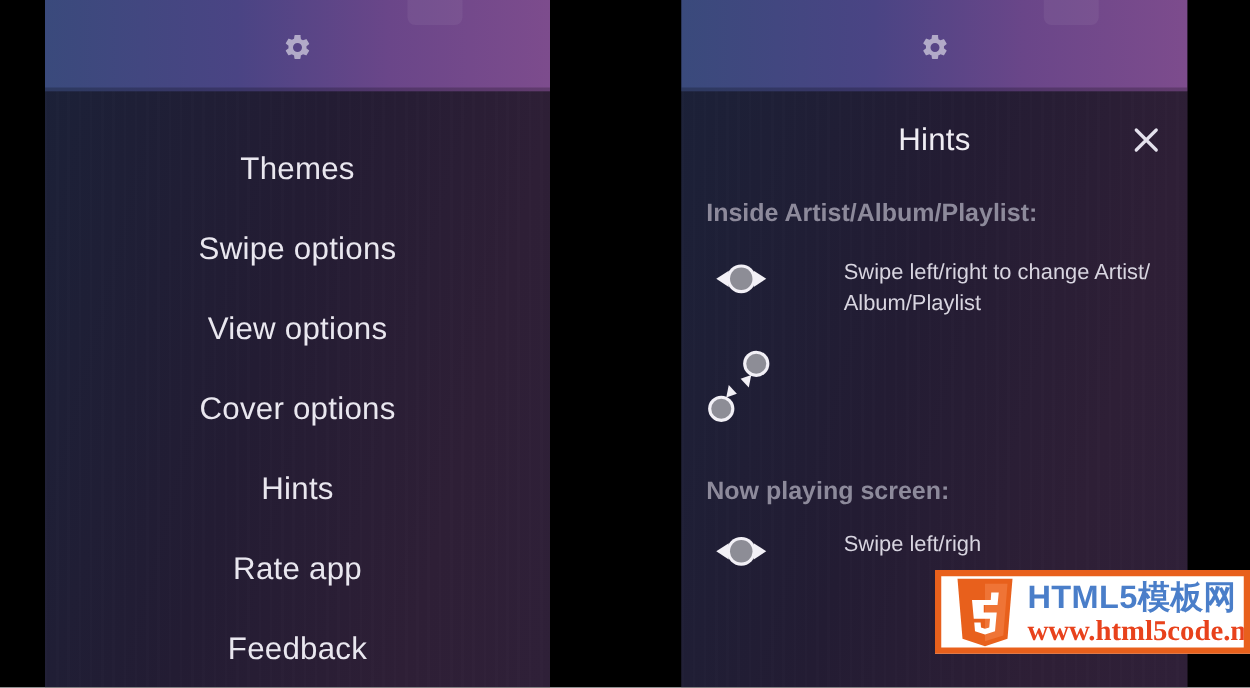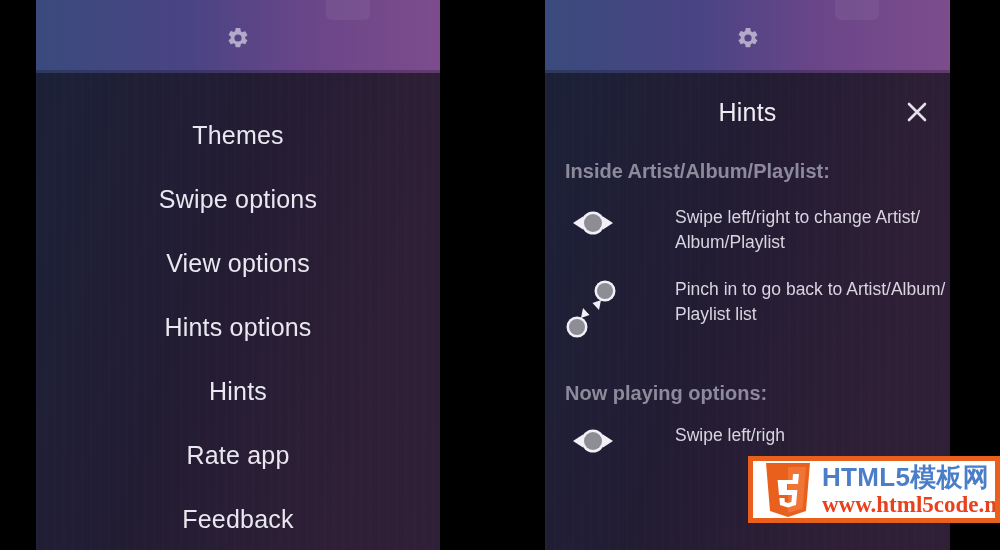--- a/index.html
+++ b/index.html
@@ -221,21 +221,21 @@
           <path fill="#d5d2e2" d="M19.14 12.94c.04-.31.06-.63.06-.94s-.02-.63-.07-.94l2.03-1.58a.49.49 0 0 0 .12-.61l-1.92-3.32a.49.49 0 0 0-.59-.22l-2.39.96a7.03 7.03 0 0 0-1.62-.94l-.36-2.54A.48.48 0 0 0 13.9 2h-3.84a.48.48 0 0 0-.48.41l-.36 2.54c-.59.24-1.13.56-1.62.94l-2.39-.96a.48.48 0 0 0-.59.22L2.7 8.47a.48.48 0 0 0 .12.61l2.03 1.58c-.05.31-.09.64-.09.94s.02.63.07.94L2.8 14.12a.49.49 0 0 0-.12.61l1.92 3.32c.12.22.37.29.59.22l2.39-.96c.5.38 1.03.7 1.62.94l.36 2.54c.05.24.25.41.48.41h3.84c.24 0 .44-.17.48-.41l.36-2.54c.59-.24 1.13-.56 1.62-.94l2.39.96c.22.08.47 0 .59-.22l1.92-3.32a.48.48 0 0 0-.12-.61l-2.01-1.58zM12 15.6A3.6 3.6 0 1 1 12 8.4a3.6 3.6 0 0 1 0 7.2z"></path>
         </svg>
       </span>
       <div class="appbar-shade"></div>
     </div>
 
     <div class="menu">
       <div class="menu-item">Themes</div>
       <div class="menu-item">Swipe options</div>
       <div class="menu-item">View options</div>
-      <div class="menu-item">Hints options</div>
+      <div class="menu-item">Cover options</div>
       <div class="menu-item">Hints</div>
       <div class="menu-item">Rate app</div>
       <div class="menu-item">Feedback</div>
     </div>
   </div>
 
   <div class="panel" id="panel-right">
 
     <div class="appbar">
       <div class="ghost-tab"></div>
@@ -277,25 +277,23 @@
         <span class="hint-icon">
           <svg width="68" height="62" viewBox="0 0 68 62" xmlns="http://www.w3.org/2000/svg">
             <circle cx="46" cy="12" r="10.5" fill="#f2f0f6"></circle>
             <circle cx="46" cy="12" r="8" fill="#8d8d96"></circle>
             <path d="M42 21 L33.5 24 L40 31 Z" fill="#f2f0f6"></path>
             <circle cx="18" cy="48" r="10.5" fill="#f2f0f6"></circle>
             <circle cx="18" cy="48" r="8" fill="#8d8d96"></circle>
             <path d="M22 39 L30.5 36 L24 29 Z" fill="#f2f0f6"></path>
           </svg>
         </span>
-        <div class="hint-text">Pinch in to go back to Artist/Album/
-Playlist list</div>
       </div>
 
-      <div class="section-head second">Now playing options:</div>
+      <div class="section-head second">Now playing screen:</div>
 
       <div class="hint-row tight">
         <span class="hint-icon">
           <svg width="68" height="32" viewBox="0 0 68 32" xmlns="http://www.w3.org/2000/svg">
             <path d="M14 16 L24 9.5 L24 22.5 Z" fill="#f2f0f6"></path>
             <circle cx="34" cy="16" r="11.5" fill="#f2f0f6"></circle>
             <circle cx="34" cy="16" r="9" fill="#8d8d96"></circle>
             <path d="M54 16 L44 9.5 L44 22.5 Z" fill="#f2f0f6"></path>
           </svg>
         </span>

